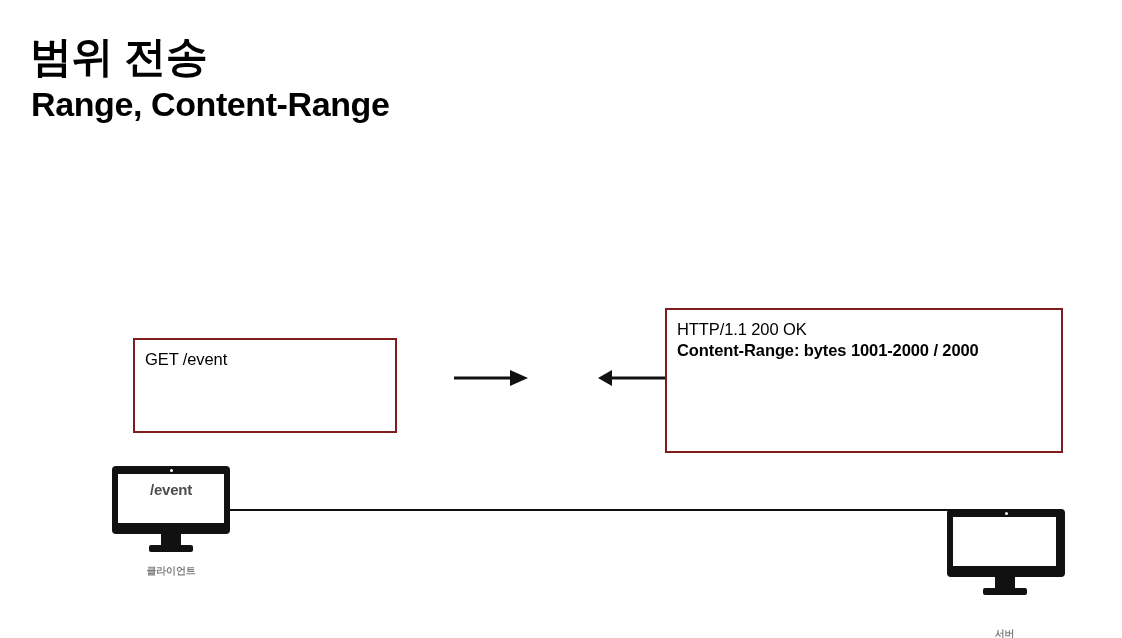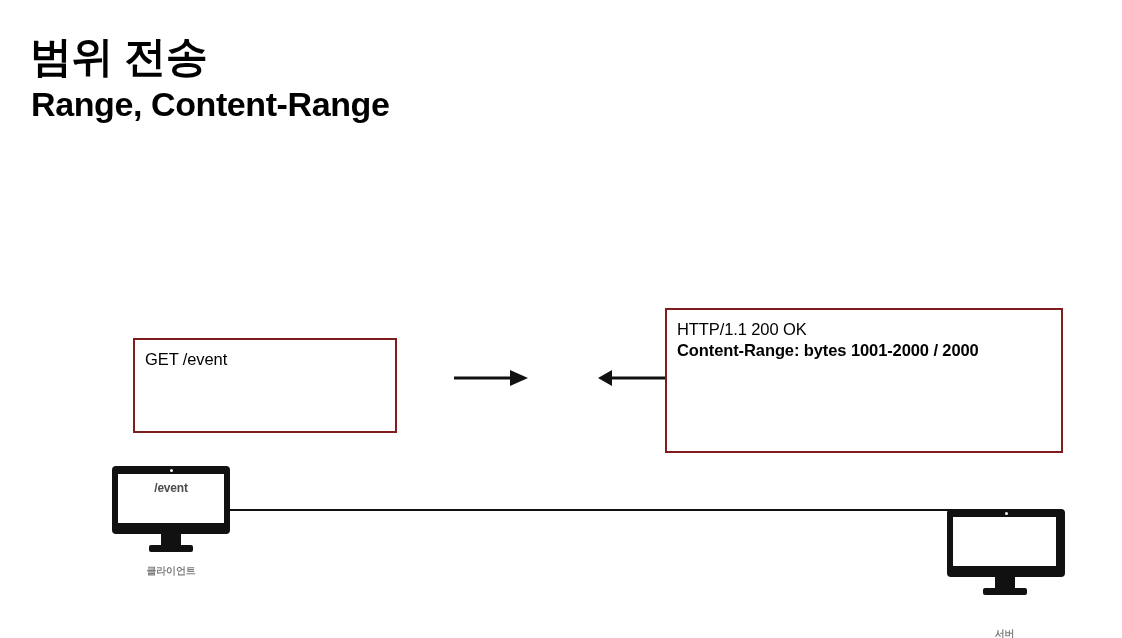--- a/index.html
+++ b/index.html
@@ -138,21 +138,21 @@
 
   
   #client-monitor { left: 112px; top: 466px; width: 118px; }
   #client-monitor .bezel { width: 118px; height: 68px; padding: 7px 6px 10px 6px; }
   #client-monitor .camera-dot { top: 3px; }
   #client-monitor .screen {
     left: 6px; top: 8px; right: 6px; bottom: 11px;
   }
   #client-monitor .screen-text {
     color: #4d4d4d;
-    font-size: 12px;
+    font-size: 15px;
     font-weight: bold;
     margin-top: 7px;
     letter-spacing: -0.2px;
   }
   #client-monitor .neck { width: 20px; height: 12px; margin-left: -10px; top: 68px; }
   #client-monitor .foot { width: 44px; height: 7px; margin-left: -22px; top: 79px; }
   #client-monitor .device-label { top: 98px; }
 
   
   #server-monitor { left: 947px; top: 466px; width: 115px; margin-top: 43px; }

